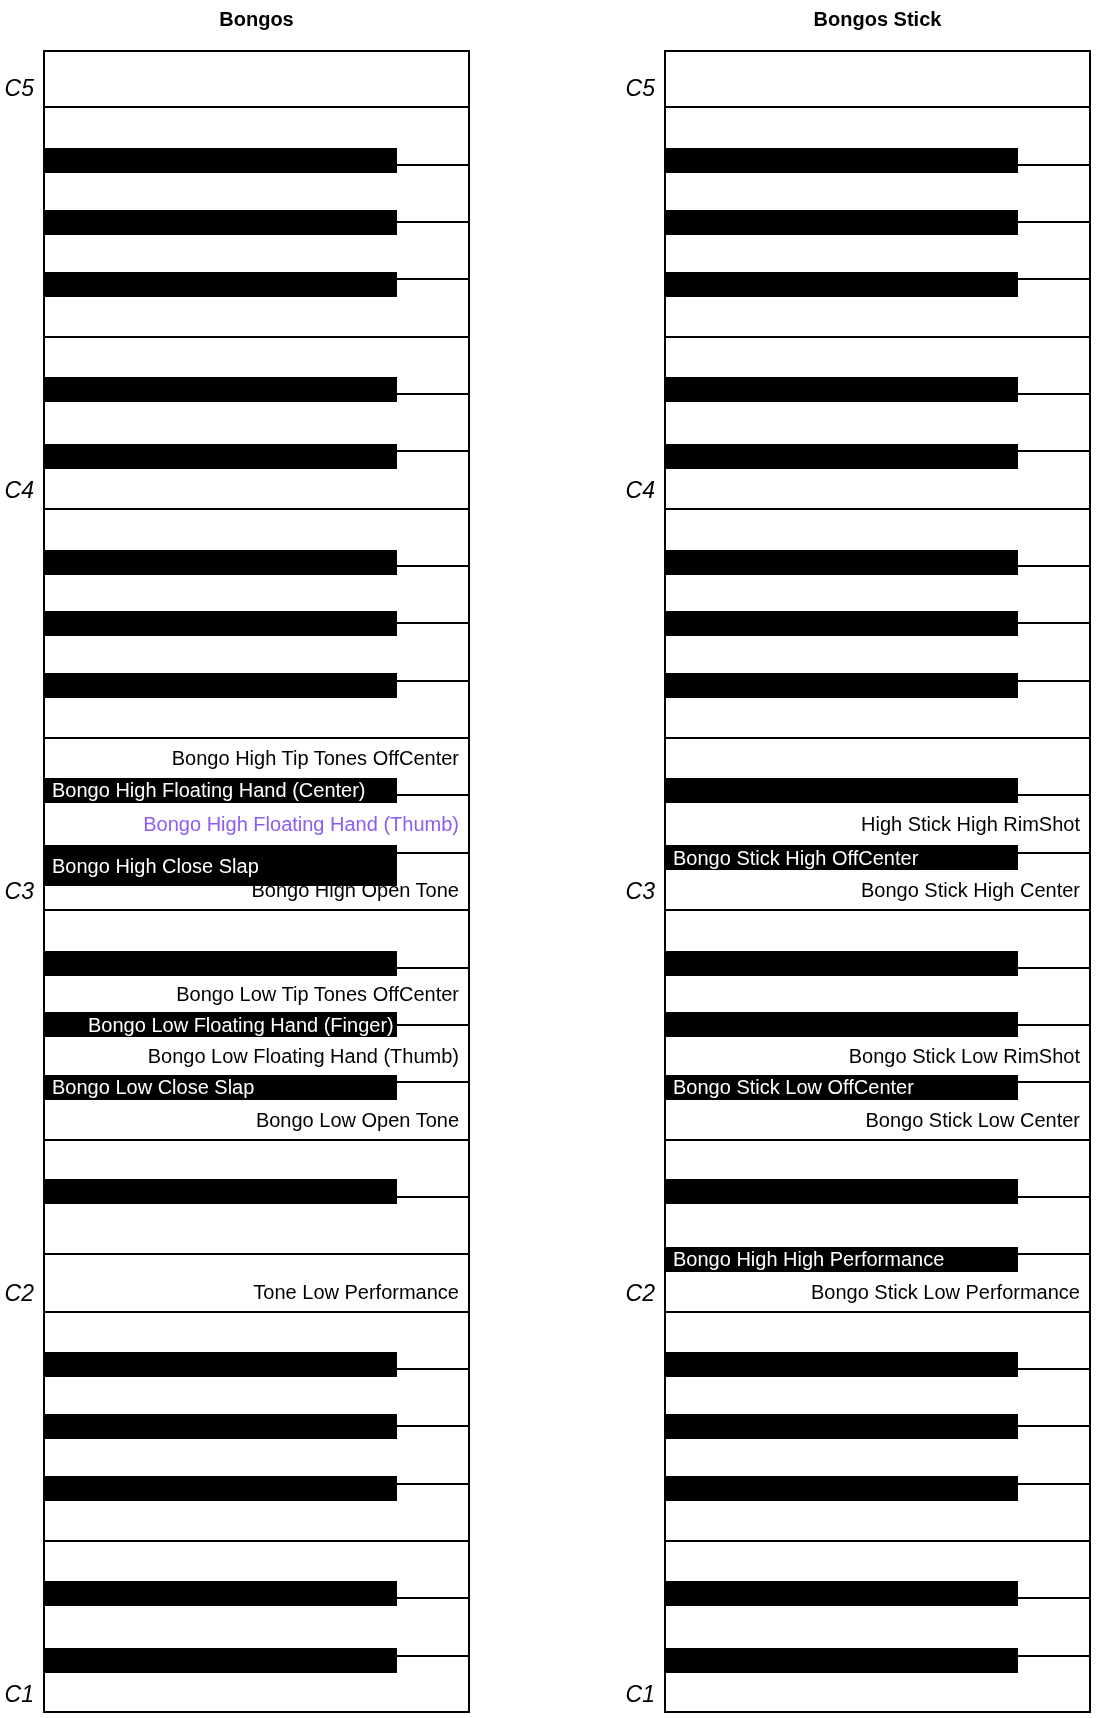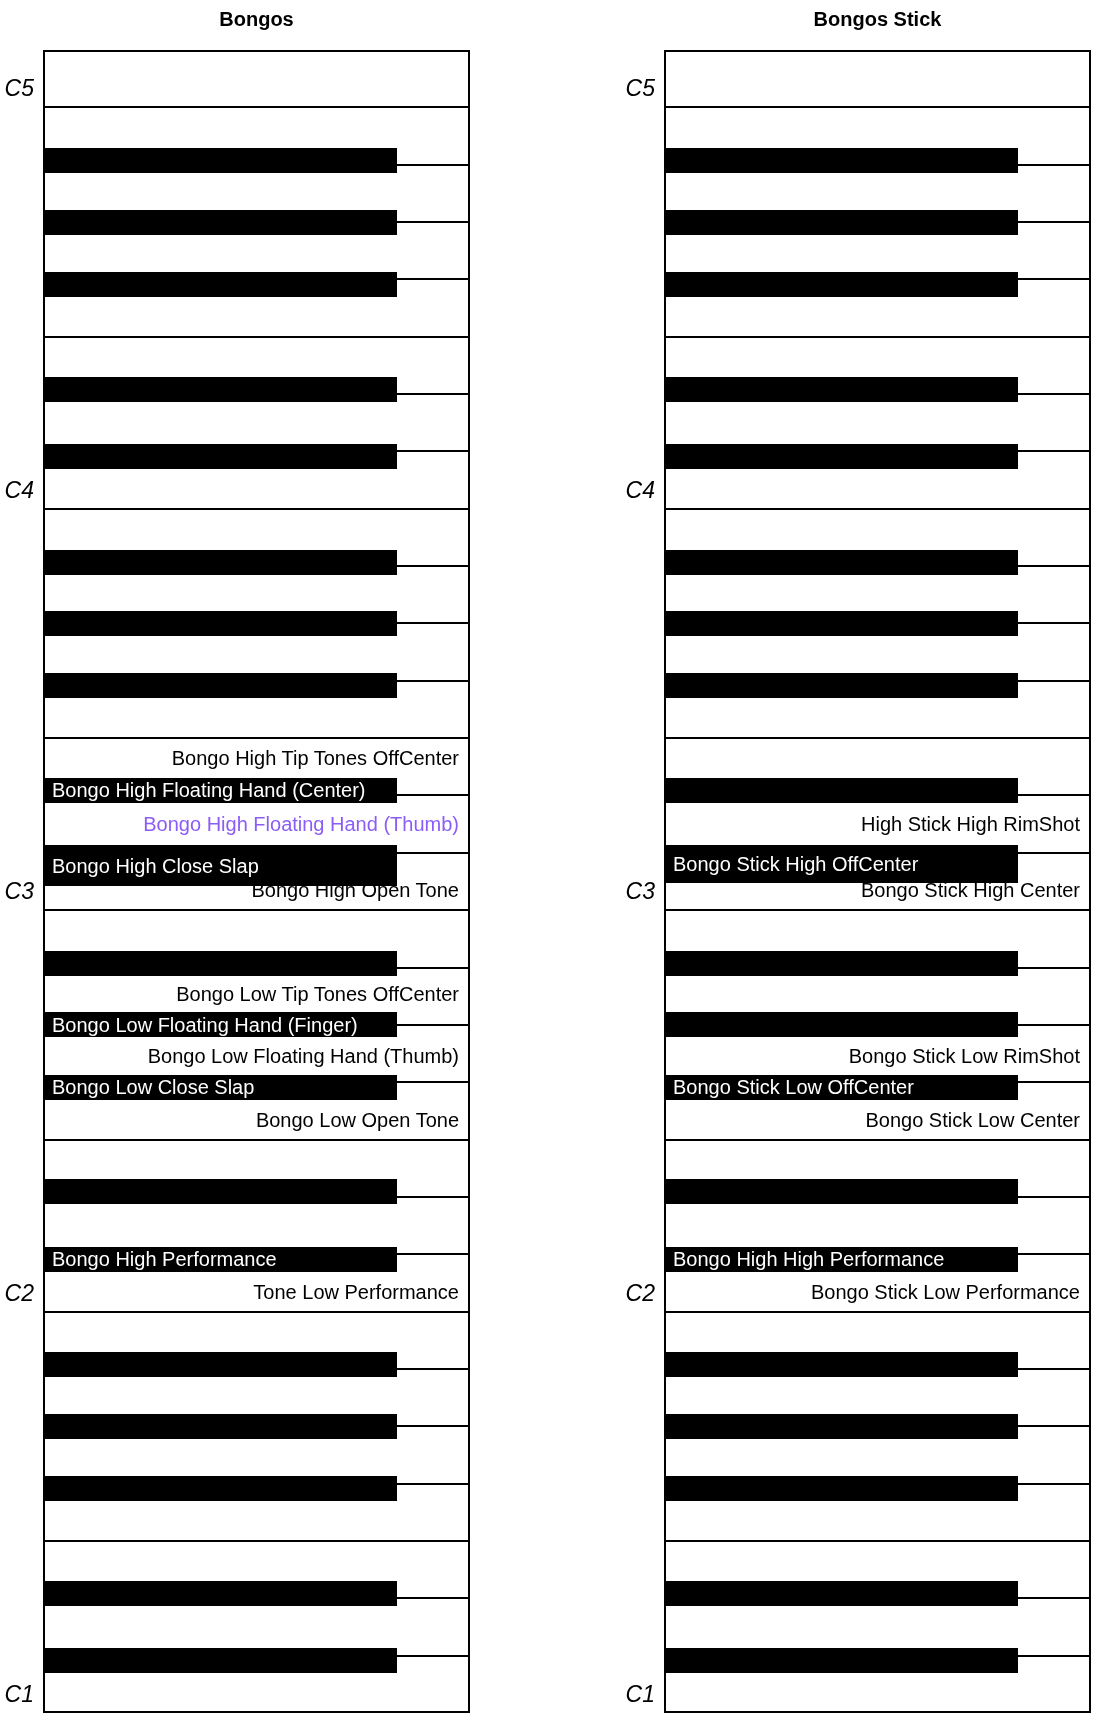--- a/index.html
+++ b/index.html
@@ -71,29 +71,26 @@
       <div class="black-key" style="top: 558.948px; width: 352px; height: 25px; background: rgb(0, 0, 0);"></div>
       <div class="black-key" style="top: 621.293px; width: 352px; height: 25px; background: rgb(0, 0, 0);"></div>
       <div class="black-key" style="top: 725.983px; width: 352px; height: 25px; background: rgb(0, 0, 0);">
         <span class="bk-label" style="color: rgb(255, 255, 255);">Bongo High Floating Hand (Center)</span>
       </div>
       <div class="black-key" style="top: 793.328px; width: 352px; height: 41px; background: rgb(0, 0, 0);">
         <span class="bk-label" style="color: rgb(255, 255, 255);">Bongo High Close Slap</span>
       </div>
       <div class="black-key" style="top: 899.017px; width: 352px; height: 25px; background: rgb(0, 0, 0);"></div>
       <div class="black-key" style="top: 960.362px; width: 352px; height: 25px; background: rgb(0, 0, 0);">
-        <span class="bk-label" style="color: rgb(255, 255, 255);">Bongo Low Floating Hand (Finger)</span>
+        <span class="bk-label" style="color: rgb(255, 255, 255); margin-left: 36px;">Bongo Low Floating Hand (Finger)</span>
       </div>
       <div class="black-key" style="top: 1022.71px; width: 352px; height: 25px; background: rgb(0, 0, 0);">
         <span class="bk-label" style="color: rgb(255, 255, 255);">Bongo Low Close Slap</span>
       </div>
       <div class="black-key" style="top: 1127.4px; width: 352px; height: 25px; background: rgb(0, 0, 0);"></div>
-      <div class="black-key" style="top: 1194.74px; width: 352px; height: 25px; background: rgb(0, 0, 0);">
-        <span class="bk-label" style="color: rgb(255, 255, 255);">Bongo High Performance</span>
-      </div>
       <div class="black-key" style="top: 1300.43px; width: 352px; height: 25px; background: rgb(0, 0, 0);"></div>
       <div class="black-key" style="top: 1361.78px; width: 352px; height: 25px; background: rgb(0, 0, 0);"></div>
       <div class="black-key" style="top: 1424.12px; width: 352px; height: 25px; background: rgb(0, 0, 0);"></div>
       <div class="black-key" style="top: 1528.81px; width: 352px; height: 25px; background: rgb(0, 0, 0);"></div>
       <div class="black-key" style="top: 1596.16px; width: 352px; height: 25px; background: rgb(0, 0, 0);"></div>
       <div class="wk-label" style="top: 706.06px; color: rgb(0, 0, 0);">Bongo High Tip Tones OffCenter</div>
       <div class="wk-label" style="top: 772.155px; color: #8b5cf6;">Bongo High Floating Hand (Thumb)</div>
       <div class="wk-label" style="top: 838.25px; color: rgb(0, 0, 0);">Bongo High Open Tone</div>
       <div class="wk-label" style="top: 942.19px; color: rgb(0, 0, 0);">Bongo Low Tip Tones OffCenter</div>
       <div class="wk-label" style="top: 1004.03px; color: rgb(0, 0, 0);">Bongo Low Floating Hand (Thumb)</div>
@@ -137,21 +134,21 @@
       <div class="divider" style="top: 1602.66px; background: rgb(0, 0, 0);"></div>
       <div class="black-key" style="top: 96.1897px; width: 352px; height: 25px; background: rgb(0, 0, 0);"></div>
       <div class="black-key" style="top: 157.534px; width: 352px; height: 25px; background: rgb(0, 0, 0);"></div>
       <div class="black-key" style="top: 219.879px; width: 352px; height: 25px; background: rgb(0, 0, 0);"></div>
       <div class="black-key" style="top: 324.569px; width: 352px; height: 25px; background: rgb(0, 0, 0);"></div>
       <div class="black-key" style="top: 391.914px; width: 352px; height: 25px; background: rgb(0, 0, 0);"></div>
       <div class="black-key" style="top: 497.603px; width: 352px; height: 25px; background: rgb(0, 0, 0);"></div>
       <div class="black-key" style="top: 558.948px; width: 352px; height: 25px; background: rgb(0, 0, 0);"></div>
       <div class="black-key" style="top: 621.293px; width: 352px; height: 25px; background: rgb(0, 0, 0);"></div>
       <div class="black-key" style="top: 725.983px; width: 352px; height: 25px; background: rgb(0, 0, 0);"></div>
-      <div class="black-key" style="top: 793.328px; width: 352px; height: 38px; background: rgb(0, 0, 0);">
+      <div class="black-key" style="top: 793.328px; width: 352px; height: 25px; background: rgb(0, 0, 0);">
         <span class="bk-label" style="color: rgb(255, 255, 255);">Bongo Stick High OffCenter</span>
       </div>
       <div class="black-key" style="top: 899.017px; width: 352px; height: 25px; background: rgb(0, 0, 0);"></div>
       <div class="black-key" style="top: 960.362px; width: 352px; height: 25px; background: rgb(0, 0, 0);"></div>
       <div class="black-key" style="top: 1022.71px; width: 352px; height: 25px; background: rgb(0, 0, 0);">
         <span class="bk-label" style="color: rgb(255, 255, 255);">Bongo Stick Low OffCenter</span>
       </div>
       <div class="black-key" style="top: 1127.4px; width: 352px; height: 25px; background: rgb(0, 0, 0);"></div>
       <div class="black-key" style="top: 1194.74px; width: 352px; height: 25px; background: rgb(0, 0, 0);">
         <span class="bk-label" style="color: rgb(255, 255, 255);">Bongo High High Performance</span>

